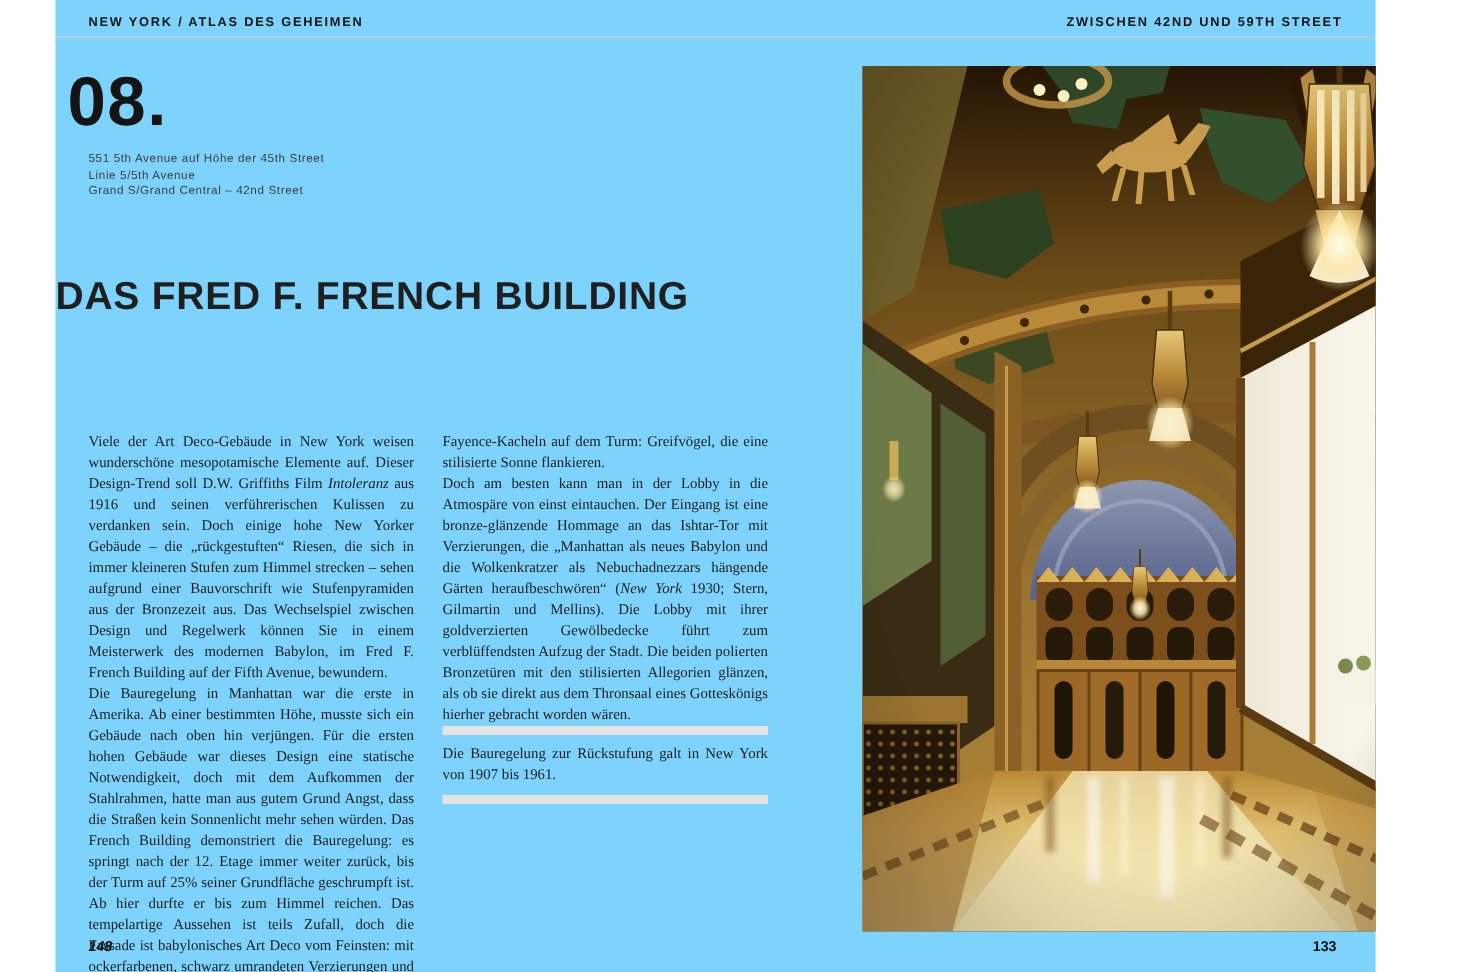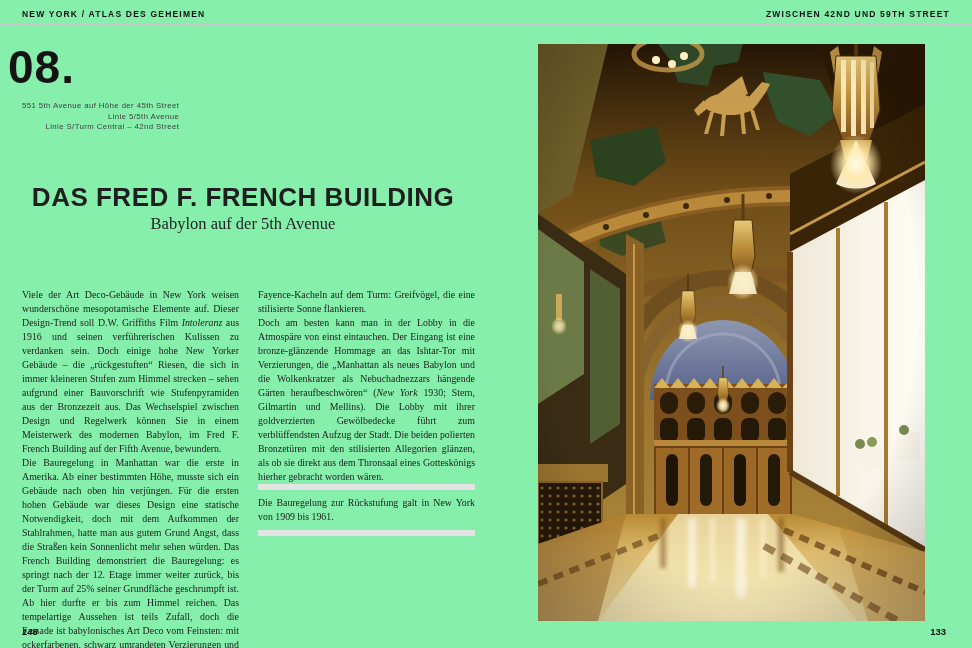--- a/index.html
+++ b/index.html
@@ -1,30 +1,30 @@
 <!DOCTYPE html>
 <html lang="de"><head>
 <meta charset="utf-8">
 <style>
   html,body { margin:0; padding:0; background:#ffffff; }
-  .spread { position:relative; width:972px; height:648px; background:#86efac; overflow:hidden;
-            font-family:"Liberation Serif", serif; }
+  .spread { position:relative; width:880px; height:648px; background:#7dd3fc; overflow:hidden;
+            font-family:"Liberation Serif", serif;margin-left:37px; }
 
   .running-head { position:absolute; top:9px; font:700 8.5px "Liberation Sans", sans-serif;
                   letter-spacing:1.2px; color:#111; white-space:nowrap; }
   .running-head.lft { left:22px; }
   .running-head.rgt { right:22px;text-align:center; }
   .head-rule { position:absolute; top:24px; left:0; width:972px; height:1px; background:#c9c9c9; }
 
   .entry-number { position:absolute; left:8px; top:44px; font:700 46px/1 "Liberation Sans", sans-serif;
                   color:#141414; letter-spacing:1px; }
   .address { position:absolute; left:22px; top:101px; font:400 7.8px/10.5px "Liberation Sans", sans-serif;
-             color:#3e3e3e; letter-spacing:.4px;text-align:right; }
-
-  .title { position:absolute; left:0; top:183px; width:486px; margin:0; text-align:center;
+             color:#3e3e3e; letter-spacing:.4px; }
+
+  .title { position:absolute; left:0; top:183px; width:486px; margin:0; text-align:left;
            font:700 26px/1.1 "Liberation Sans", sans-serif; letter-spacing:.5px; color:#1f1f1f; }
   .subtitle { position:absolute; left:0; top:214px; width:486px; margin:0; text-align:center;
               font:400 16.5px/1.2 "Liberation Serif", serif; font-weight:normal; color:#1f1f1f; }
 
   .col { position:absolute; top:288px; width:217px; font:400 9.9px/14px "Liberation Serif", serif;
          text-align:justify; color:#1c1c1c; }
   .col p { margin:0; hyphens:auto; -webkit-hyphens:auto; }
   .col1 { left:22px; }
   .col2 { left:258px;font-family:Liberation Serif, serif; }
 
@@ -49,39 +49,38 @@
 <div class="spread">
 
   <div class="running-head lft">NEW YORK / ATLAS DES GEHEIMEN</div>
   <div class="running-head rgt">ZWISCHEN 42ND UND 59TH STREET</div>
   <div class="head-rule"></div>
 
   <div class="entry-number">08.</div>
   <div class="address">
     <div>551 5th Avenue auf Höhe der 45th Street</div>
     <div>Linie 5/5th Avenue</div>
-    <div>Linie S/Turm Central – 42nd Street</div>
+    <div>Grand S/Grand Central – 42nd Street</div>
   </div>
 
   <h1 class="title">DAS FRED F. FRENCH BUILDING</h1>
-  <h2 class="subtitle">Babylon auf der 5th Avenue</h2>
 
   <div class="col col1">
     <p><span>Viele der Art Deco-Gebäude in New York weisen wunderschöne mesopotamische Elemente auf. Dieser Design-Trend soll D.W. Griffiths Film </span><i>Intoleranz</i><span> aus 1916 und seinen verführerischen Kulissen zu verdanken sein. Doch einige hohe New Yorker Gebäude – die „rückgestuften“ Riesen, die sich in immer kleineren Stufen zum Himmel strecken – sehen aufgrund einer Bauvorschrift wie Stufenpyramiden aus der Bronzezeit aus. Das Wechselspiel zwischen Design und Regelwerk können Sie in einem Meisterwerk des modernen Babylon, im Fred F. French Building auf der Fifth Avenue, bewundern.</span></p>
     <p>Die Bauregelung in Manhattan war die erste in Amerika. Ab einer bestimmten Höhe, musste sich ein Gebäude nach oben hin verjüngen. Für die ersten hohen Gebäude war dieses Design eine statische Notwendigkeit, doch mit dem Aufkommen der Stahlrahmen, hatte man aus gutem Grund Angst, dass die Straßen kein Sonnenlicht mehr sehen würden. Das French Building demonstriert die Bauregelung: es springt nach der 12. Etage immer weiter zurück, bis der Turm auf 25% seiner Grundfläche geschrumpft ist. Ab hier durfte er bis zum Himmel reichen. Das tempelartige Aussehen ist teils Zufall, doch die Fassade ist babylonisches Art Deco vom Feinsten: mit ockerfarbenen, schwarz umrandeten Verzierungen und einem leuchtenden Fries aus bunten</p>
   </div>
 
   <div class="col col2">
     <p>Fayence-Kacheln auf dem Turm: Greifvögel, die eine stilisierte Sonne flankieren.</p>
     <p><span>Doch am besten kann man in der Lobby in die Atmospäre von einst eintauchen. Der Eingang ist eine bronze-glänzende Hommage an das Ishtar-Tor mit Verzierungen, die „Manhattan als neues Babylon und die Wolkenkratzer als Nebuchadnezzars hängende Gärten heraufbeschwören“ (</span><i>New York</i><span> 1930; Stern, Gilmartin und Mellins). Die Lobby mit ihrer goldverzierten Gewölbedecke führt zum verblüffendsten Aufzug der Stadt. Die beiden polierten Bronzetüren mit den stilisierten Allegorien glänzen, als ob sie direkt aus dem Thronsaal eines Gotteskönigs hierher gebracht worden wären.</span></p>
   </div>
 
   <div class="note note1">
     <div class="note-bar"></div>
-    <p class="note-text">Die Bauregelung zur Rückstufung galt in New York von 1909 bis 1961.</p>
+    <p class="note-text">Die Bauregelung zur Rückstufung galt in New York von 1907 bis 1961.</p>
     <div class="note-bar"></div>
   </div>
 
 
   <div class="pageno lft">148</div>
   <div class="pageno rgt">133</div>
 
   <figure class="photo">
     <svg width="387" height="577" viewBox="0 0 387 577" preserveAspectRatio="none" aria-hidden="true">
       <defs>

